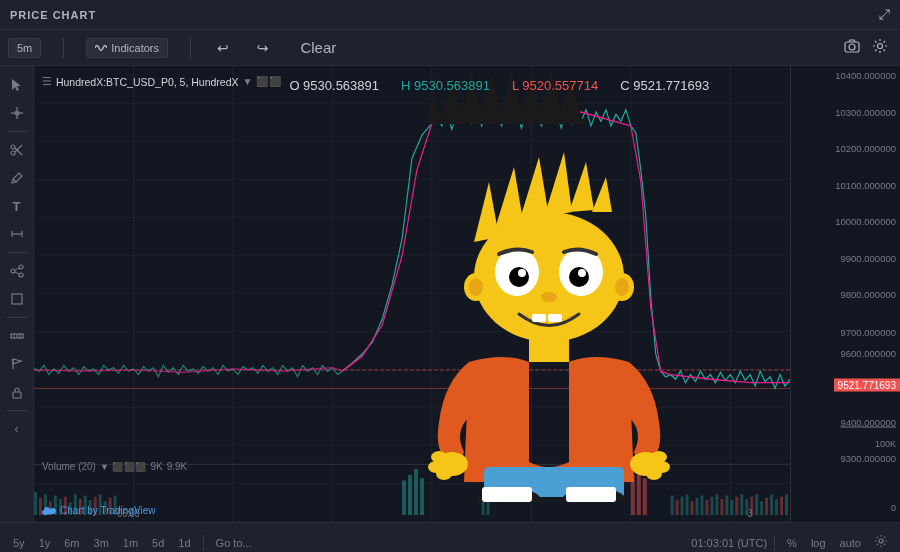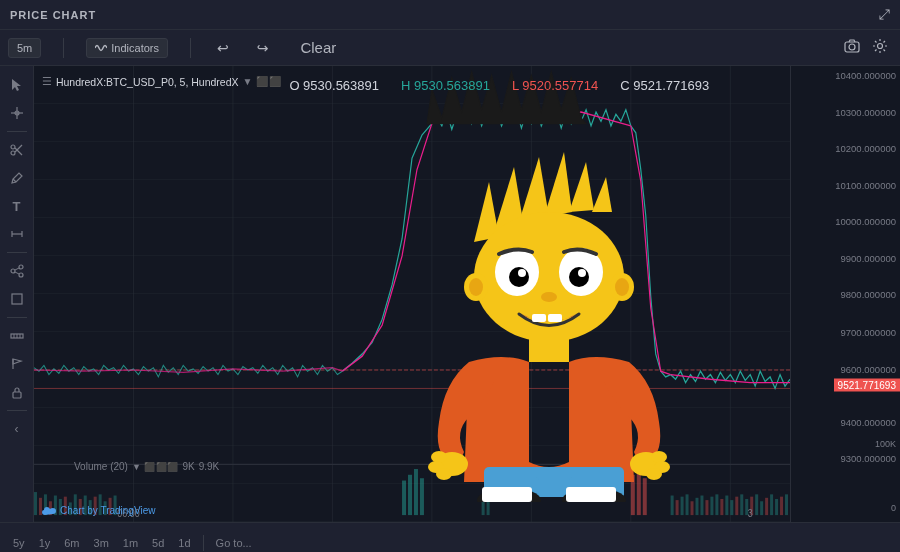--- a/index.html
+++ b/index.html
@@ -531,21 +531,21 @@
         <rect x="755" y="372" width="3" height="18" fill="#26a69a" opacity="0.6"></rect>
       </g>
 
       <line x1="0" y1="346" x2="760" y2="346" stroke="#2a2e39" stroke-width="1"></line>
 
       <text x="95" y="392" font-size="9" fill="#787b86" text-anchor="middle">06:00</text>
 
       <text x="720" y="392" font-size="9" fill="#787b86" text-anchor="middle">3</text>
     </svg>
 
-    <div class="volume-label" style="bottom:50px;top:auto;position:absolute;margin-left:32px;">
+    <div class="volume-label" style="bottom:50px;top:auto;position:absolute;">
       <span>Volume (20)</span>
       <span style="color:#787b86;font-size:9px;">▼</span>
       <span style="color:#787b86;font-size:9px;">⬛⬛⬛</span>
       <span>9K</span>
       <span>9.9K</span>
     </div>
 
     <div class="tradingview-watermark" style="bottom:6px;">
 
       <svg width="14" height="10" viewBox="0 0 14 10">
@@ -631,23 +631,23 @@
     <div style="position:relative;height:100%;font-size:9.5px;color:#787b86;">
 
       <span class="price-label" style="top:2%;">10400.000000</span>
       <span class="price-label" style="top:10%;">10300.000000</span>
       <span class="price-label" style="top:18%;">10200.000000</span>
       <span class="price-label" style="top:26%;">10100.000000</span>
       <span class="price-label" style="top:34%;">10000.000000</span>
       <span class="price-label" style="top:42%;">9900.000000</span>
       <span class="price-label" style="top:50%;">9800.000000</span>
       <span class="price-label" style="top:57%;margin-top:6px;">9700.000000</span>
-      <span class="price-label" style="top:63%;margin-top:16px;">9600.000000</span>
+      <span class="price-label" style="top:63%;">9600.000000</span>
       <span class="price-label" style="top:70%;">9500.000000</span>
-      <span class="price-label" style="top:78%;">9400.000000</span>
+      <span class="price-label" style="top:78%;text-decoration:underline;">9400.000000</span>
       <span class="price-label" style="top:86%;margin-left:30px;">9300.000000</span>
 
       <span style="position:absolute;bottom:16%;right:4px;font-size:9px;color:#787b86;margin-left:48px;">100K</span>
       <span style="position:absolute;bottom:2%;right:4px;font-size:9px;color:#787b86;">0</span>
 
       <div class="current-price-label" style="top:70%;">9521.771693</div>
     </div>
   </div>
 
 </div>
@@ -656,13 +656,26 @@
   <span class="time-btn">5y</span>
   <span class="time-btn">1y</span>
   <span class="time-btn">6m</span>
   <span class="time-btn">3m</span>
   <span class="time-btn">1m</span>
   <span class="time-btn">5d</span>
   <span class="time-btn">1d</span>
   <div class="bottom-separator"></div>
   <span class="time-btn">Go to...</span>
   <div class="bottom-spacer"></div>
+  <div class="bottom-right-btns">
+    <span class="timestamp">01:03:01 (UTC)</span>
+    <div class="bottom-separator"></div>
+    <span class="br-btn">%</span>
+    <span class="br-btn log-btn">log</span>
+    <span class="br-btn auto-btn">auto</span>
+    <button class="toolbar-icon-btn">
+      <svg width="14" height="14" viewBox="0 0 14 14">
+        <circle cx="7" cy="7" r="2" fill="none" stroke="#787b86" stroke-width="1.2"></circle>
+        <path d="M7,1 L7,2.5 M7,11.5 L7,13 M1,7 L2.5,7 M11.5,7 L13,7 M2.9,2.9 L4,4 M10,10 L11.1,11.1 M11.1,2.9 L10,4 M4,10 L2.9,11.1" stroke="#787b86" stroke-width="1.1"></path>
+      </svg>
+    </button>
+  </div>
 </div>
 
 </body></html>

